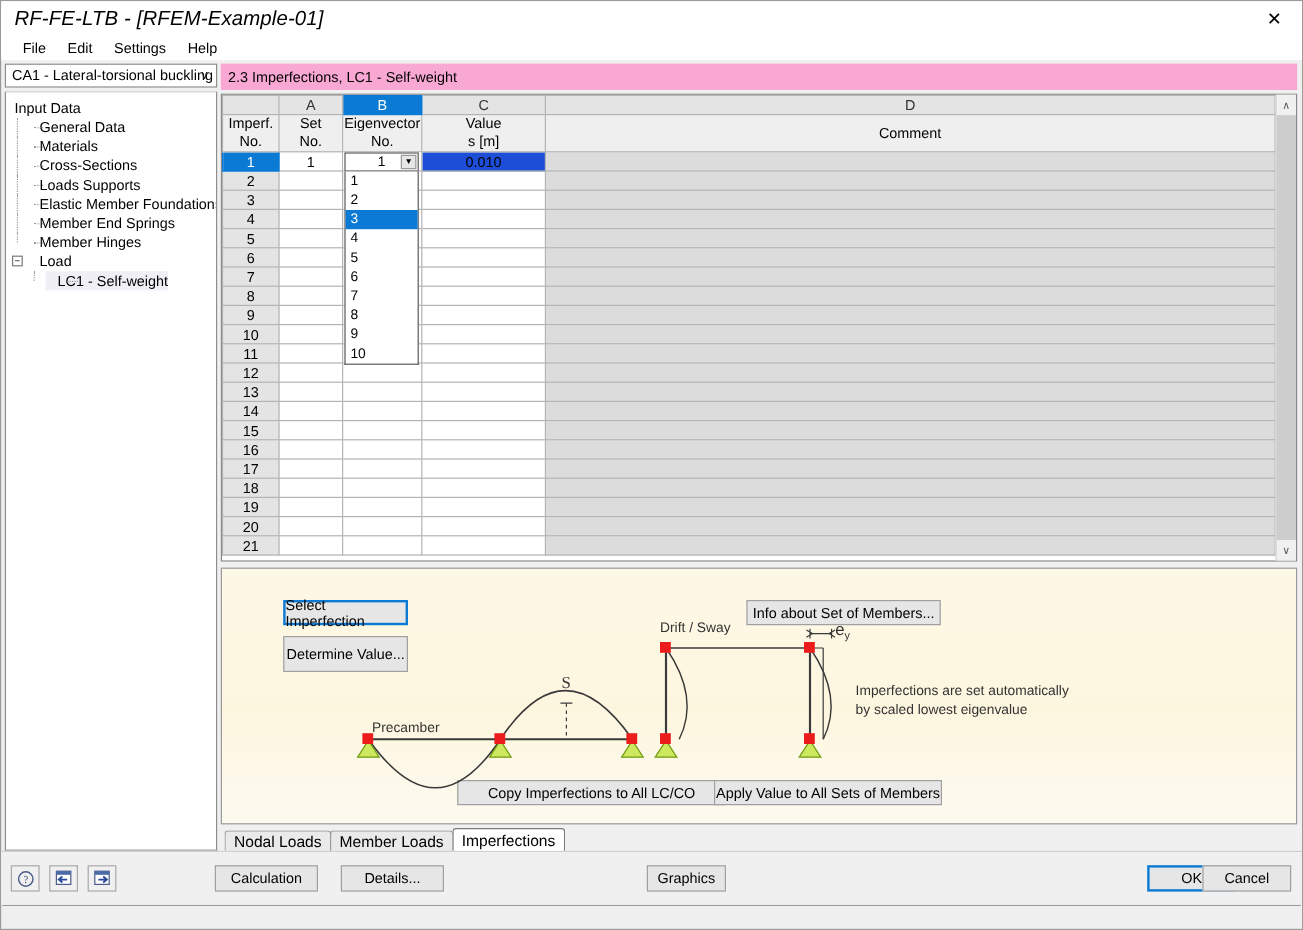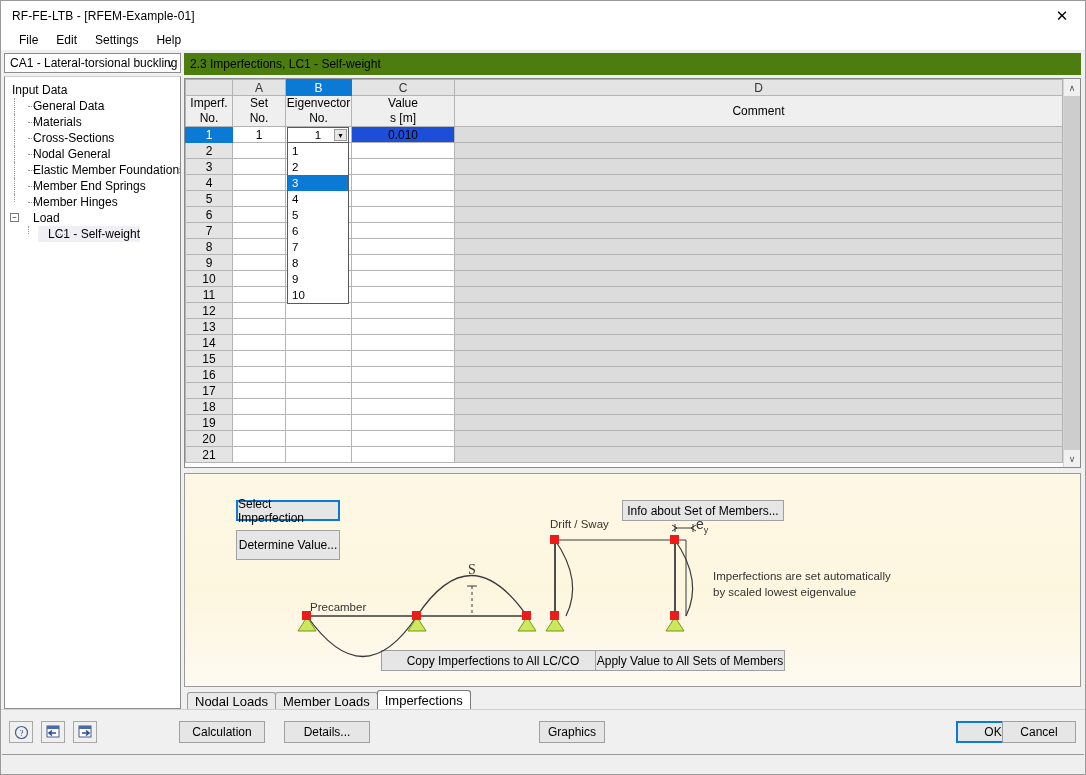--- a/index.html
+++ b/index.html
@@ -20,22 +20,23 @@
     display:flex;flex-direction:column;
   }
   
   .titlebar{
     height:29px;flex:0 0 29px;
     background:#ffffff;
     display:flex;align-items:center;
     position:relative;
   }
   .title-text{
-    padding-left:11px;font-size:12px;color:#000;
+    padding-left:11px;font-size:17px;color:#000;
     letter-spacing:.1px;
+    font-style:italic;
   }
   .close-btn{
     position:absolute;right:0;top:0;width:46px;height:29px;
     display:flex;align-items:center;justify-content:center;
     font-size:15px;color:#000;cursor:default;
   }
   
   .menubar{
     height:20px;flex:0 0 20px;background:#ffffff;
     display:flex;align-items:center;padding-left:9px;
@@ -92,21 +93,21 @@
     content:"";position:absolute;left:18px;top:8px;width:9px;
     border-top:1px dotted #9a9a9a;
   }
   .lbl2{position:relative;display:inline-block;padding-left:10px;background:#efeff5;}
   
   .rightpane{
     flex:1 1 auto;display:flex;flex-direction:column;min-width:0;
     padding:3px 4px 0 3px;box-sizing:border-box;
   }
   .pane-header{
-    height:22px;flex:0 0 22px;background:#4d7c0f;
+    height:22px;flex:0 0 22px;background:#f9a8d4;
     display:flex;align-items:center;padding-left:6px;
     font-size:12px;color:#000;
   }
   .table-outer{
     flex:0 0 390px;margin-top:3px;border:1px solid #8a8a8a;
     background:#fff;box-sizing:border-box;display:flex;min-height:0;
     position:relative;
   }
   .table-scrollwrap{flex:1 1 auto;overflow:hidden;position:relative;}
   table.grid{border-collapse:collapse;width:100%;table-layout:fixed;}
@@ -246,21 +247,21 @@
     <div class="leftpane">
       <div class="combo">
         <span class="val">CA1 - Lateral-torsional buckling</span>
         <span class="chev">∨</span>
       </div>
       <div class="tree">
         <div class="tnode root">Input Data</div>
         <div class="tnode tchild"><span class="lbl">General Data</span></div>
         <div class="tnode tchild"><span class="lbl">Materials</span></div>
         <div class="tnode tchild"><span class="lbl">Cross-Sections</span></div>
-        <div class="tnode tchild"><span class="lbl">Nodal General</span></div>
+        <div class="tnode tchild"><span class="lbl">Loads Supports</span></div>
         <div class="tnode tchild"><span class="lbl">Elastic Member Foundations</span></div>
         <div class="tnode tchild"><span class="lbl">Member End Springs</span></div>
         <div class="tnode tchild last"><span class="lbl">Member Hinges</span></div>
         <div class="tnode" style="position:relative;padding-left:14px;">
           <span class="expander">−</span>
           <span class="lbl" style="padding-left:9px;position:relative;">Load</span>
         </div>
         <div class="tnode lvl2">
           <span class="lbl2">LC1 - Self-weight</span>
         </div>

